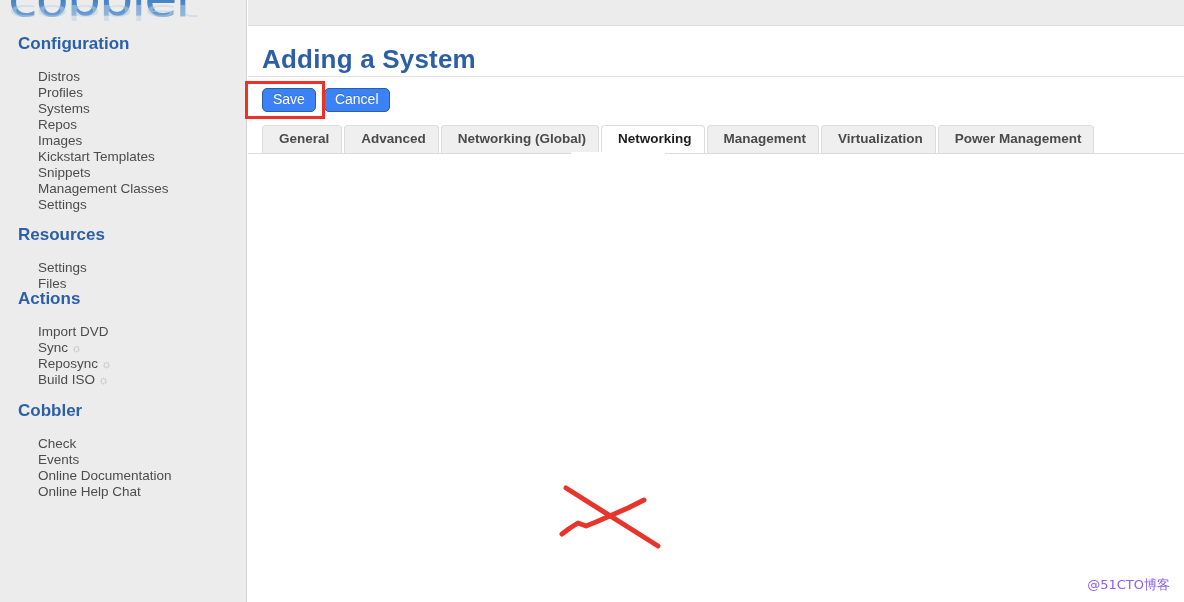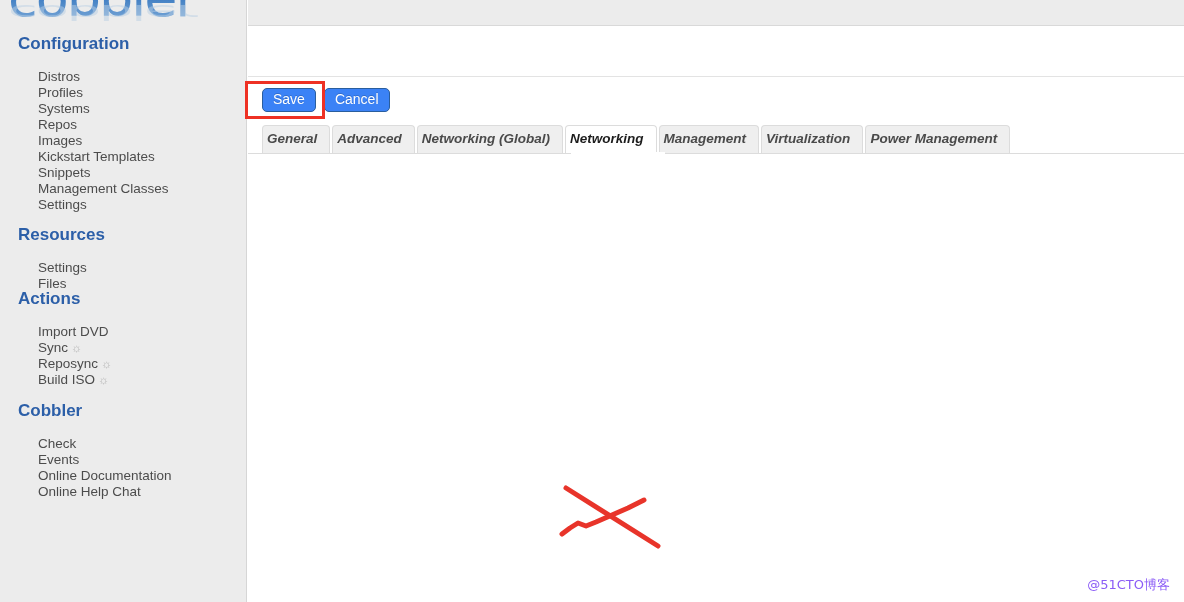--- a/index.html
+++ b/index.html
@@ -167,27 +167,26 @@
   }
   .tab {
     display: inline-block;
     font-size: 13.5px;
     font-weight: bold;
     color: #4a4a4a;
     background: #efefef;
     border: 1px solid #dcdcdc;
     border-bottom: none;
     border-radius: 4px 4px 0 0;
-    padding: 5px 12px 6px 4px;
+    padding: 5px 12px 6px 16px;
     margin-right: 2px;
     cursor: pointer;
     line-height: 16px;
     position: relative;
     top: 0;
-    font-style: italic;
   }
   .tab.active {
     background: #ffffff;
     color: #1d1d1d;
     border-color: #dcdcdc;
     z-index: 3;
   }
   #tab-strip-line {
     position: absolute;
     left: 0; top: 153px;
@@ -358,20 +357,21 @@
         <li class="nav-item"><span>Events</span></li>
         <li class="nav-item"><span>Online Documentation</span></li>
         <li class="nav-item"><span>Online Help Chat</span></li>
       </ul>
     </div>
   </div>
 
   <div id="main">
     <div id="topbar"></div>
 
+    <div id="page-title">Adding a System</div>
     <div id="titlebar-rule"></div>
 
     <div id="action-buttons">
       <span class="btn" id="btn-save">Save</span><span class="btn" id="btn-cancel">Cancel</span>
     </div>
 
     <div id="tab-strip-line"></div>
     <div id="tab-panel"></div>
 
     <div id="tabs">

